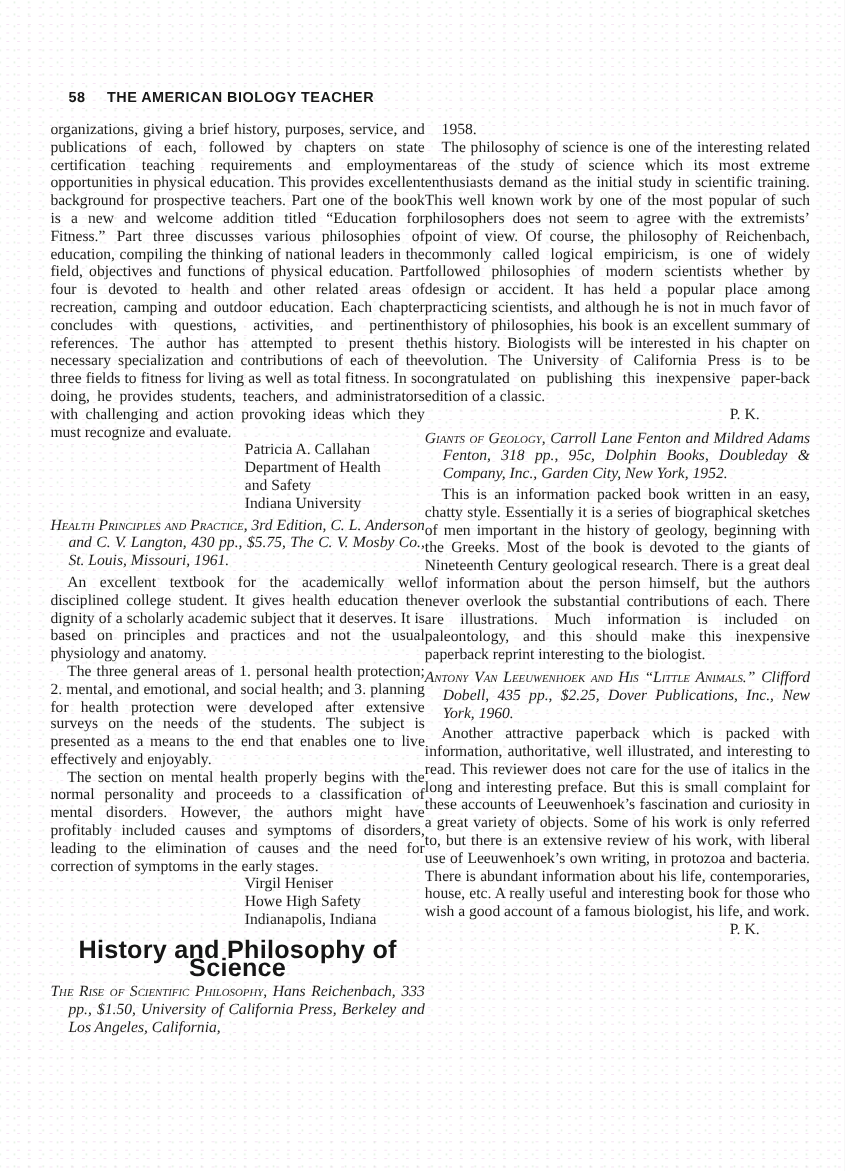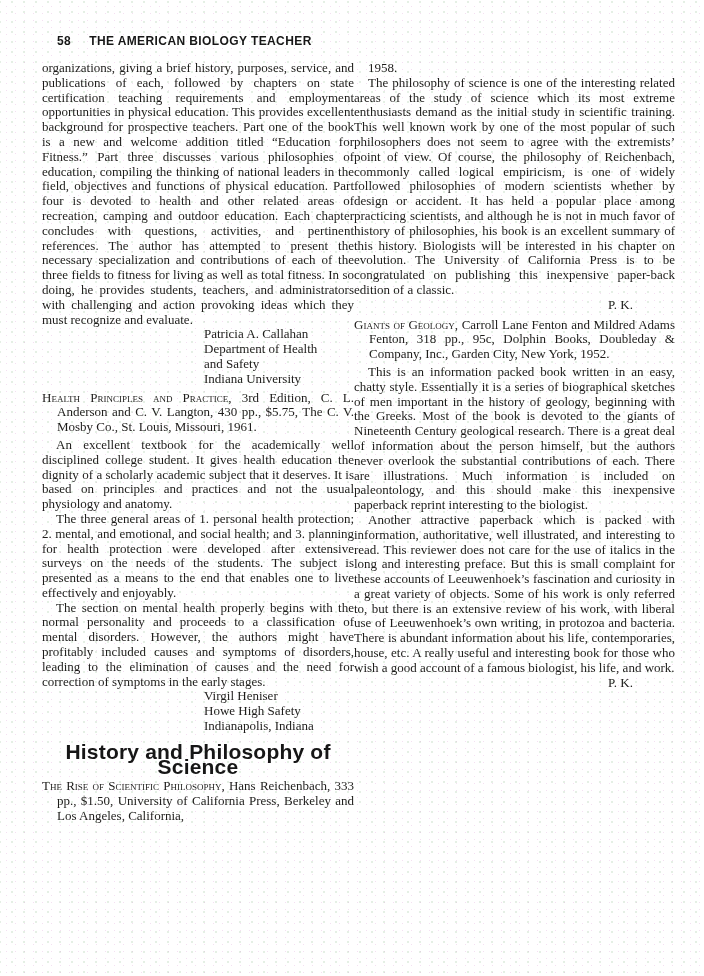--- a/index.html
+++ b/index.html
@@ -10,21 +10,21 @@
     height: 976px;
     margin: 0 auto;
     background-color: #ffffff;
     background-image:
       radial-gradient(rgba(222, 160, 214, 0.33) 0.8px, rgba(0,0,0,0) 1px),
       radial-gradient(rgba(168, 206, 168, 0.30) 0.8px, rgba(0,0,0,0) 1px);
     background-size: 9px 7px, 12px 10px;
     background-position: 2px 3px, 6px 7px;
     overflow: hidden;
     box-sizing: border-box;
-    padding: 34px 16px 0 42px;
+    padding: 74px 16px 0 42px;
     color: #1d1c1a;
     font-family: "Liberation Serif", serif;
   }
   .masthead {
     display: flex;
     align-items: baseline;
     gap: 18px;
     margin: 0 0 13px 15px;
     font-family: "Liberation Sans", sans-serif;
     font-weight: bold;
@@ -39,20 +39,21 @@
     text-align: justify;
   }
   .col-left  { width: 312px; }
   .col-right { width: 321px; }
   .para { margin: 0; }
   .para-indent { text-indent: 14px; }
   .citation {
     margin: 4px 0 3px 0;
     padding-left: 15px;
     text-indent: -15px;
+    font-style: italic;
   }
   .sc { font-variant: small-caps; }
   .signature { margin: 0 0 0 162px; text-align: left; line-height: 14.8px; }
   .sig-right { }
   .italic { }
   .initials { text-align: right; padding-right: 42px; margin: 0 0 5px 0; }
   .section-heading {
     font-family: "Liberation Sans", sans-serif;
     font-weight: bold;
     font-size: 21px;
@@ -110,20 +111,21 @@
 
       <p class="para para-indent">The philosophy of science is one of the interesting related areas of the study of science which its most extreme enthusiasts demand as the initial study in scientific training. This well known work by one of the most popular of such philosophers does not seem to agree with the extremists’ point of view. Of course, the philosophy of Reichenbach, commonly called logical empiricism, is one of widely followed philosophies of modern scientists whether by design or accident. It has held a popular place among practicing scientists, and although he is not in much favor of history of philosophies, his book is an excellent summary of this history. Biologists will be interested in his chapter on evolution. The University of California Press is to be congratulated on publishing this inexpensive paper-back edition of a classic.</p>
 
       <div class="initials">P. K.</div>
 
       <p class="citation"><span class="sc">Giants of Geology</span><span>, Carroll Lane Fenton and Mildred Adams Fenton, 318 pp., 95c, Dolphin Books, Doubleday &amp; Company, Inc., Garden City, New York, 1952.</span></p>
 
       <p class="para para-indent">This is an information packed book written in an easy, chatty style. Essentially it is a series of biographical sketches of men important in the history of geology, beginning with the Greeks. Most of the book is devoted to the giants of Nineteenth Century geological research. There is a great deal of information about the person himself, but the authors never overlook the substantial contributions of each. There are illustrations. Much information is included on paleontology, and this should make this inexpensive paperback reprint interesting to the biologist.</p>
 
 
+      <p class="citation"><span class="sc">Antony Van Leeuwenhoek and His “Little Animals.”</span><span> Clifford Dobell, 435 pp., $2.25, Dover Publications, Inc., New York, 1960.</span></p>
 
       <p class="para para-indent">Another attractive paperback which is packed with information, authoritative, well illustrated, and interesting to read. This reviewer does not care for the use of italics in the long and interesting preface. But this is small complaint for these accounts of Leeuwenhoek’s fascination and curiosity in a great variety of objects. Some of his work is only referred to, but there is an extensive review of his work, with liberal use of Leeuwenhoek’s own writing, in protozoa and bacteria. There is abundant information about his life, contemporaries, house, etc. A really useful and interesting book for those who wish a good account of a famous biologist, his life, and work.</p>
 
       <div class="initials">P. K.</div>
 
     </div>
   </div>
 </div>
 
 </body></html>

